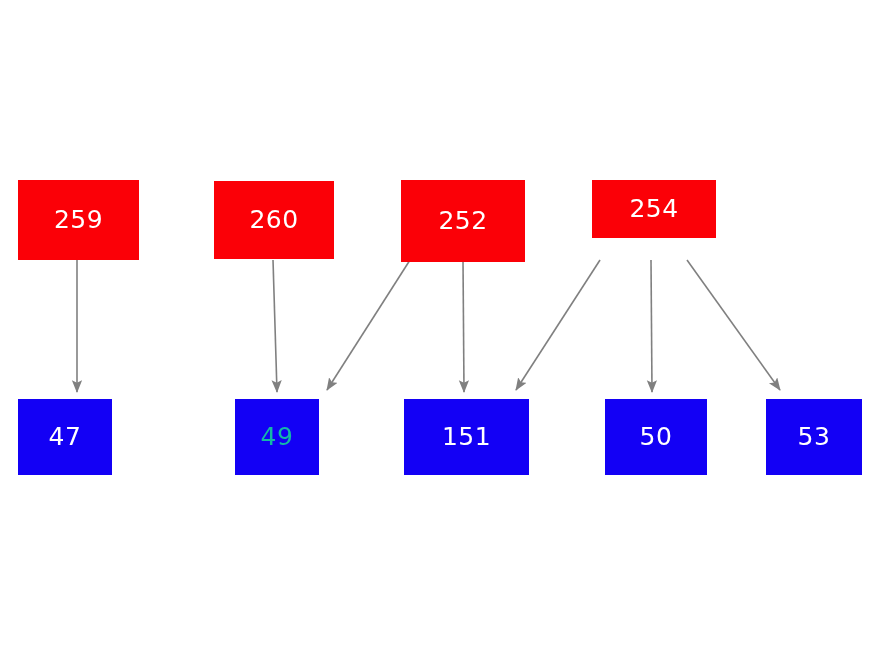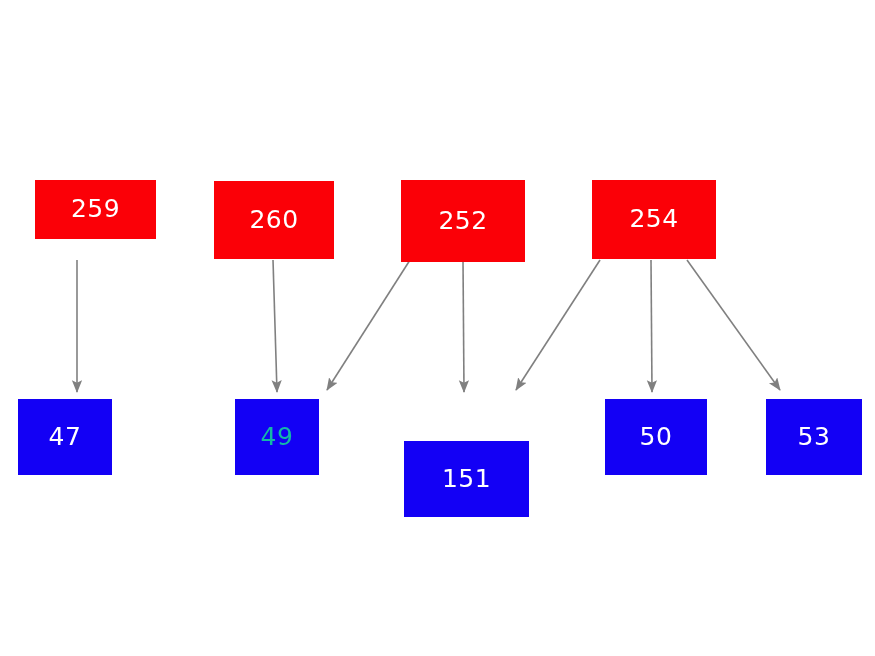--- a/index.html
+++ b/index.html
@@ -58,39 +58,39 @@
         <line x1="273" y1="260" x2="277" y2="392" stroke="#808080" stroke-width="1.6" marker-end="url(#arrowhead)"></line>
         <line x1="410" y1="260" x2="327" y2="390" stroke="#808080" stroke-width="1.6" marker-end="url(#arrowhead)"></line>
         <line x1="463" y1="260" x2="464" y2="392" stroke="#808080" stroke-width="1.6" marker-end="url(#arrowhead)"></line>
         <line x1="600" y1="260" x2="516" y2="390" stroke="#808080" stroke-width="1.6" marker-end="url(#arrowhead)"></line>
         <line x1="651" y1="260" x2="652" y2="392" stroke="#808080" stroke-width="1.6" marker-end="url(#arrowhead)"></line>
         <line x1="687" y1="260" x2="780" y2="390" stroke="#808080" stroke-width="1.6" marker-end="url(#arrowhead)"></line>
       </g>
   </svg>
 
   <div id="nodes">
-      <div class="node" style="left: 18px; top: 180px; width: 121px; height: 59px; background: rgb(251, 0, 7); color: rgb(255, 255, 255); margin-left: 17px;">
+      <div class="node" style="left: 18px; top: 180px; width: 121px; height: 80px; background: rgb(251, 0, 7); color: rgb(255, 255, 255);">
         <span class="node-label">259</span>
       </div>
       <div class="node" style="left: 214px; top: 181px; width: 120px; height: 78px; background: rgb(251, 0, 7); color: rgb(255, 255, 255);">
         <span class="node-label">260</span>
       </div>
       <div class="node" style="left: 401px; top: 180px; width: 124px; height: 82px; background: rgb(251, 0, 7); color: rgb(255, 255, 255);">
         <span class="node-label">252</span>
       </div>
-      <div class="node" style="left: 592px; top: 180px; width: 124px; height: 79px; background: rgb(251, 0, 7); color: rgb(255, 255, 255);">
+      <div class="node" style="left: 592px; top: 180px; width: 124px; height: 58px; background: rgb(251, 0, 7); color: rgb(255, 255, 255);">
         <span class="node-label">254</span>
       </div>
       <div class="node" style="left: 18px; top: 399px; width: 94px; height: 76px; background: rgb(19, 0, 245); color: rgb(255, 255, 255);">
         <span class="node-label">47</span>
       </div>
       <div class="node" style="left: 235px; top: 399px; width: 84px; height: 76px; background: rgb(19, 0, 245); color: #14b8a6;">
         <span class="node-label">49</span>
       </div>
-      <div class="node" style="left: 404px; top: 399px; width: 125px; height: 76px; background: rgb(19, 0, 245); color: rgb(255, 255, 255); margin-top: 42px;">
+      <div class="node" style="left: 404px; top: 399px; width: 125px; height: 76px; background: rgb(19, 0, 245); color: rgb(255, 255, 255);">
         <span class="node-label">151</span>
       </div>
       <div class="node" style="left: 605px; top: 399px; width: 102px; height: 76px; background: rgb(19, 0, 245); color: rgb(255, 255, 255);">
         <span class="node-label">50</span>
       </div>
       <div class="node" style="left: 766px; top: 399px; width: 96px; height: 76px; background: rgb(19, 0, 245); color: rgb(255, 255, 255);">
         <span class="node-label">53</span>
       </div>
     </div>
 

